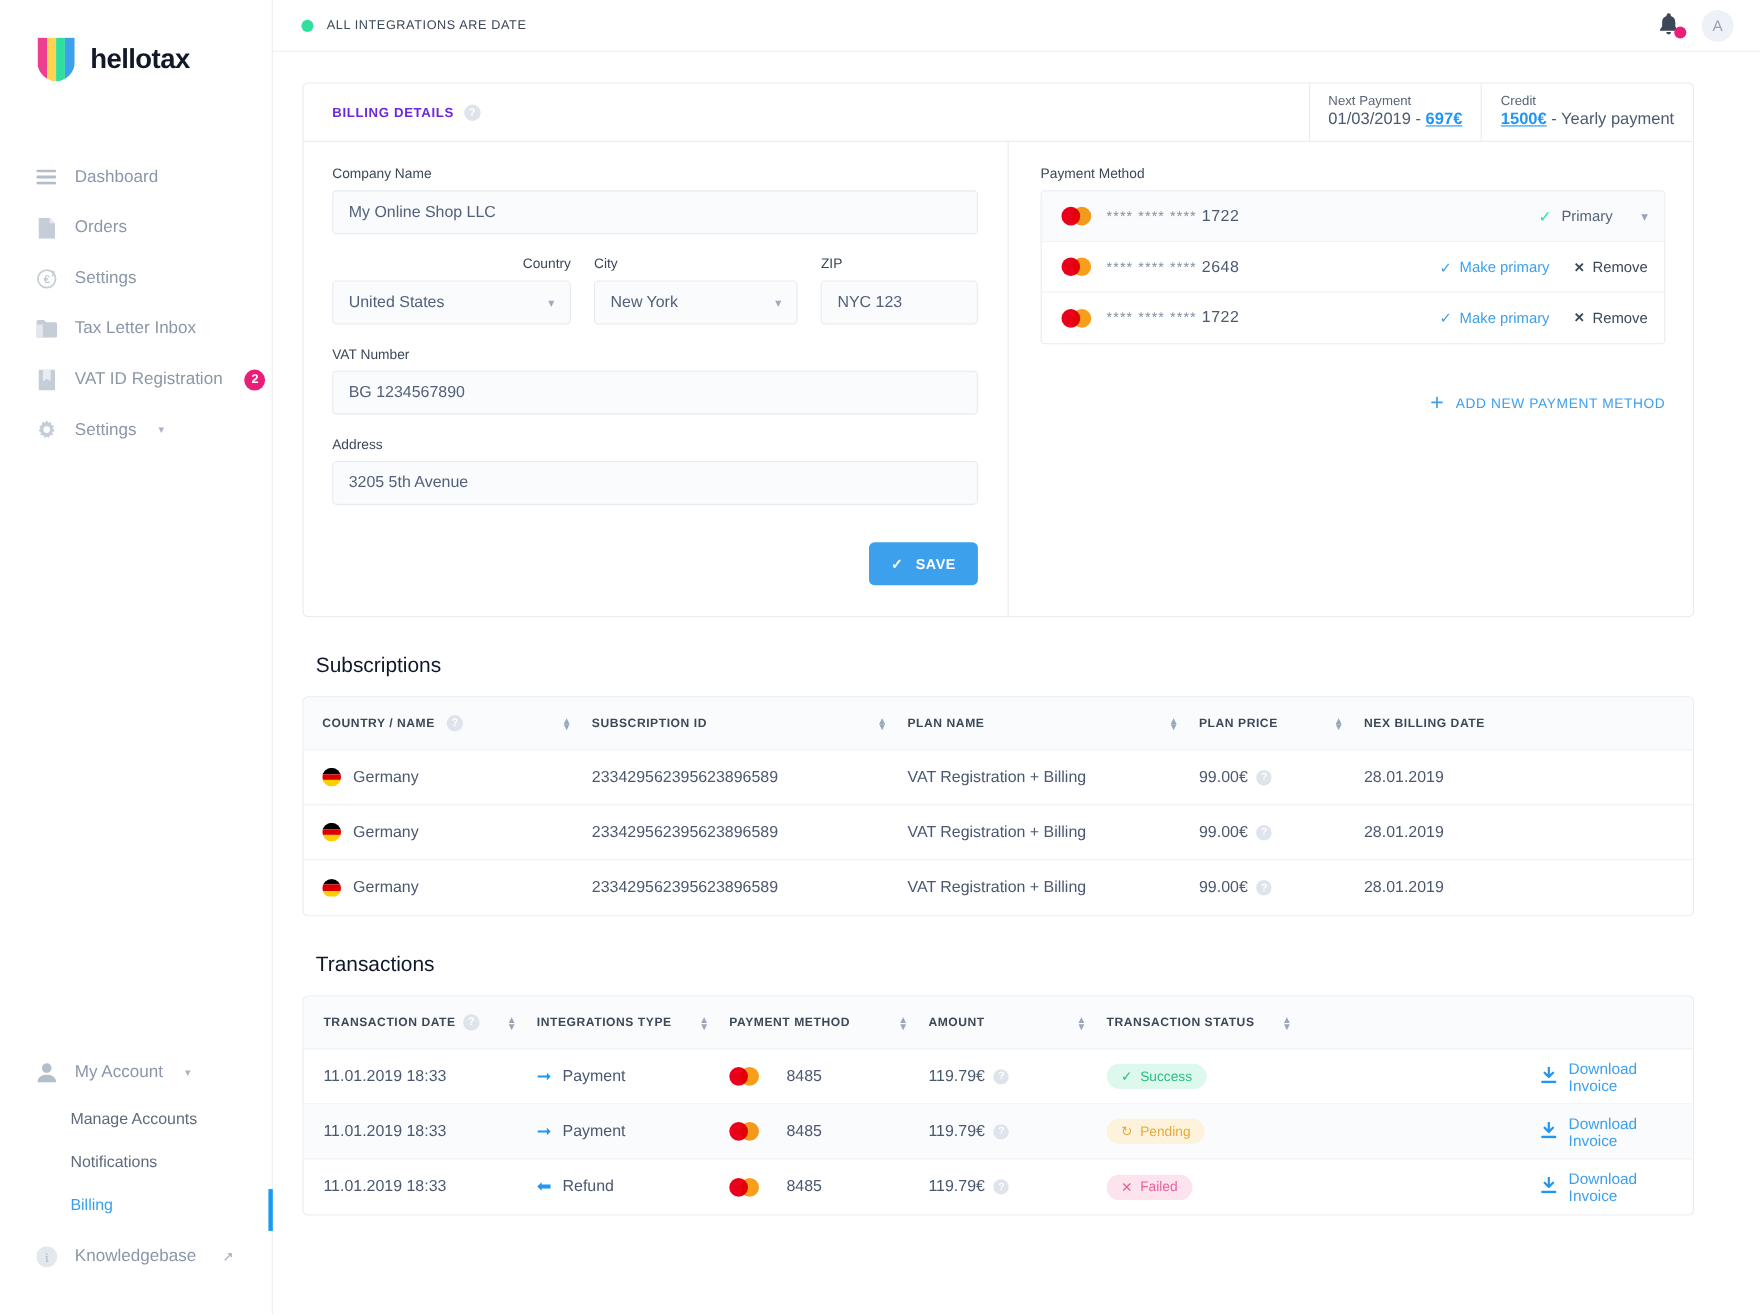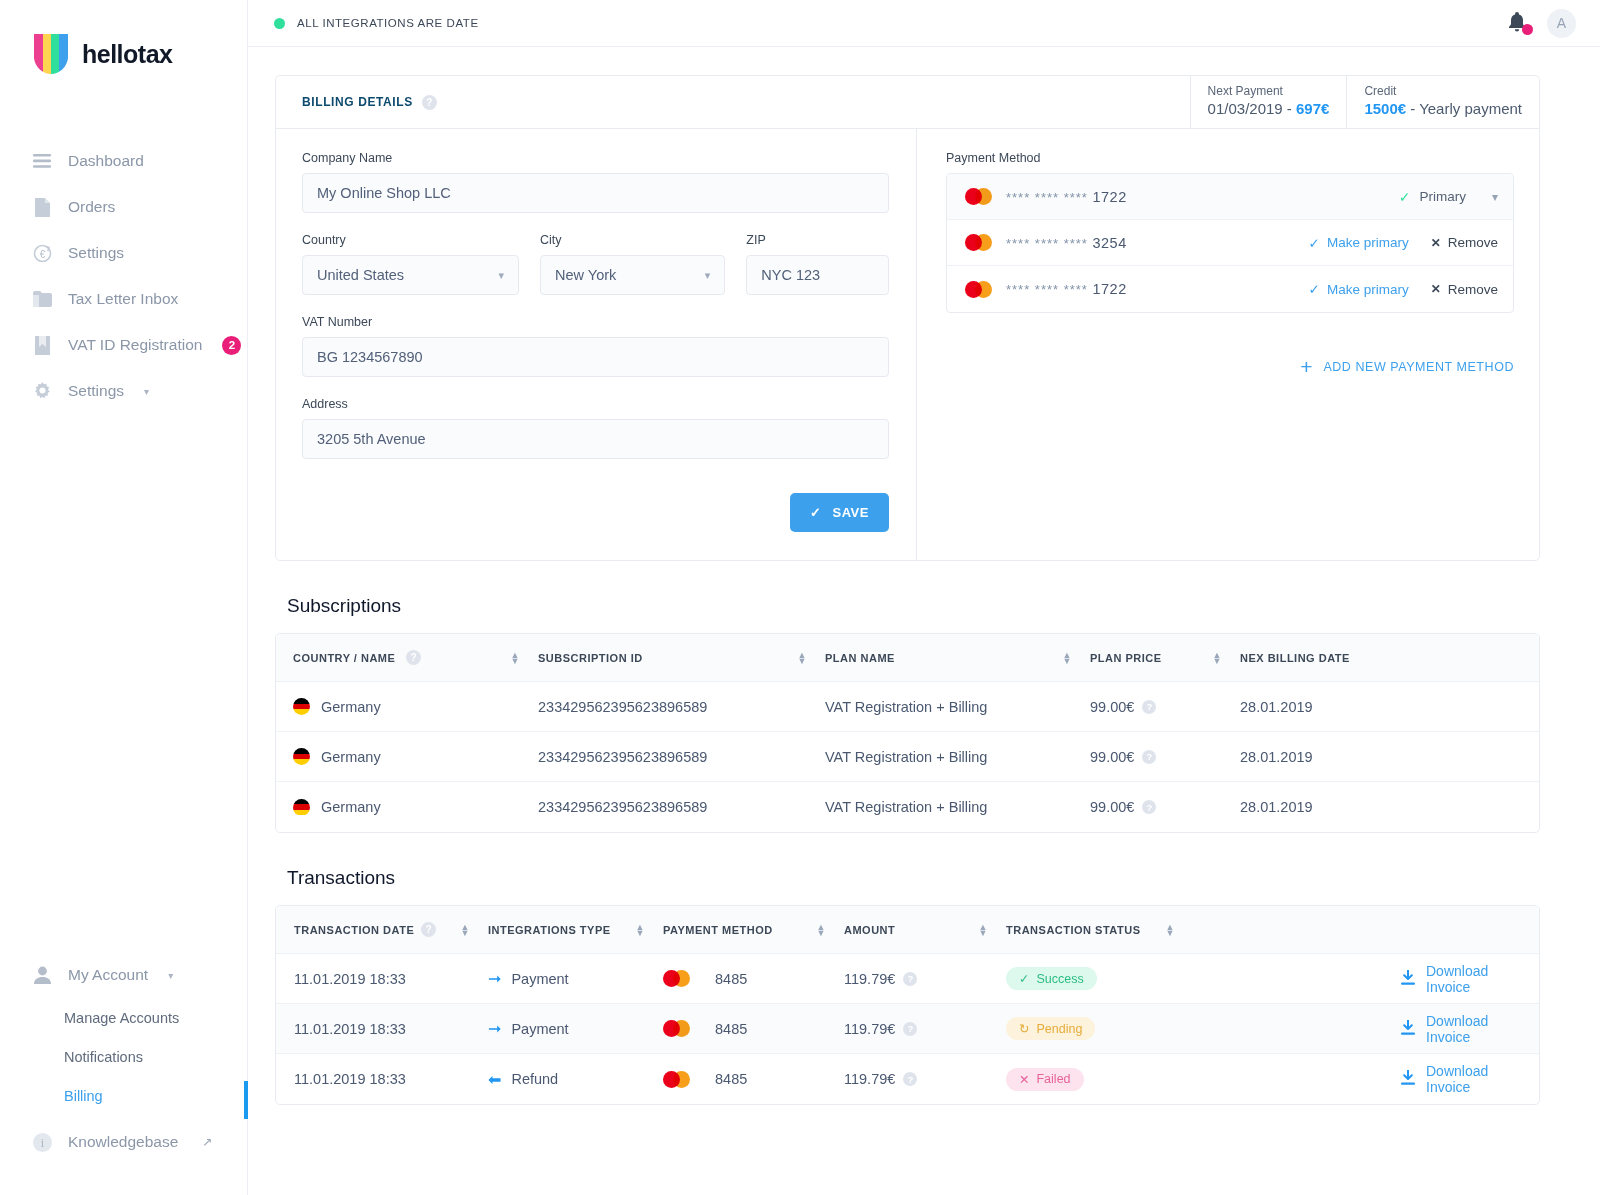--- a/index.html
+++ b/index.html
@@ -79,44 +79,44 @@
     color: #97a3b4; font-size: 14px; cursor: pointer;
   }
 
   .content { flex: 1; padding: 28px 60px 0 27px; overflow: hidden; }
 
   
   .card { border: 1px solid #e8ecf1; border-radius: 5px; background: #fff; }
   .billing-card { width: 1265px; }
   .billing-head { display: flex; align-items: stretch; border-bottom: 1px solid #e8ecf1; height: 53px; }
   .billing-title { display: flex; align-items: center; gap: 9px; padding-left: 26px; flex: 1; }
-  .billing-title-txt { font-size: 12px; letter-spacing: 0.6px; font-weight: bold; color: #0c4a6e; }
+  .billing-title-txt { font-size: 12px; letter-spacing: 0.6px; font-weight: bold; color: #6d28d9; }
   .qmark {
     width: 15px; height: 15px; border-radius: 50%; background: #dfe4ec; color: #fff;
     font-size: 10px; display: inline-flex; align-items: center; justify-content: center; font-weight: bold;
   }
   .head-box { padding: 8px 17px 0 17px; border-left: 1px solid #e8ecf1; }
   .head-label { font-size: 12px; color: #5a6678; margin-bottom: 2px; }
   .head-val { font-size: 15px; color: #4c5a6e; }
-  .head-val b { color: #2196f3; }
+  .head-val b { color: #2196f3; text-decoration: underline; }
 
   .billing-body { display: flex; }
   .form-col { width: 641px; padding: 22px 27px 28px 26px; border-right: 1px solid #e8ecf1; }
   .pay-col { flex: 1; padding: 22px 25px 28px 29px; }
 
   .fld-label { font-size: 12.5px; color: #3c4858; margin-bottom: 8px; font-weight: 500; }
   .fld {
     height: 40px; border: 1px solid #e6eaf0; border-radius: 4px; background: #fafbfc;
     display: flex; align-items: center; padding: 0 14px;
     font-size: 14.5px; color: #52607a; width: 100%;
   }
   .fld.sel { justify-content: space-between; }
   .fld.sel .ca { color: #9fabbd; font-size: 11px; }
   .row3 { display: flex; gap: 21px; margin-top: 20px; }
-  .c-country { width: 219px; }
+  .c-country { width: 219px; text-align: right; }
   .c-city { width: 187px; }
   .c-zip { width: 144px; }
   .mt20 { margin-top: 20px; }
 
   .save-row { display: flex; justify-content: flex-end; margin-top: 34px; }
   .save-btn {
     background: #3da0ec; color: #fff; border: none; border-radius: 5px;
     height: 39px; width: 99px; font-size: 13px; font-weight: bold; letter-spacing: 0.5px;
     display: flex; align-items: center; justify-content: center; gap: 11px; cursor: pointer;
   }
@@ -397,21 +397,21 @@
                   </span>
                   <span class="pm-caret">▾</span>
                 </span>
               </div>
 
               <div class="pm-row">
                 <span class="mc">
                     <i class="l"></i>
                     <i class="r"></i>
                   </span>
-                <span class="pm-num"><span class="stars">**** **** ****</span> <span>3254</span></span>
+                <span class="pm-num"><span class="stars">**** **** ****</span> <span>2648</span></span>
                 <span class="pm-actions">
                   <span class="lnk">
                     <span>✓</span>
                     <span>Make primary</span>
                   </span>
                   <span class="lnk" style="color:#3c4858;">
                     <span class="xg">✕</span>
                     <span>Remove</span>
                   </span>
                 </span>

